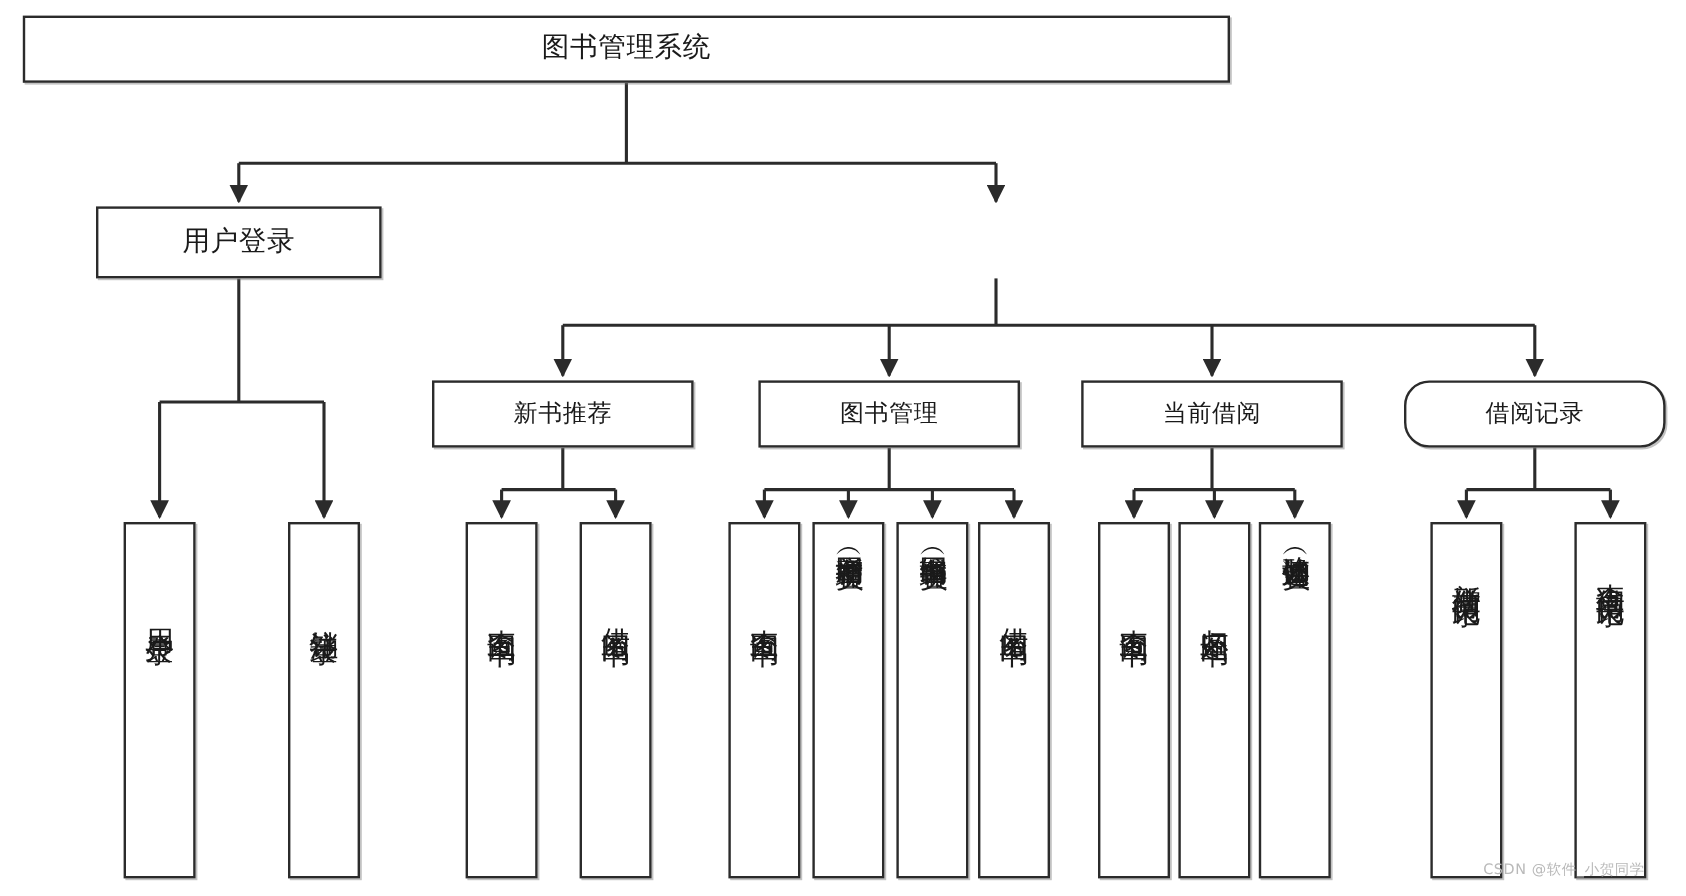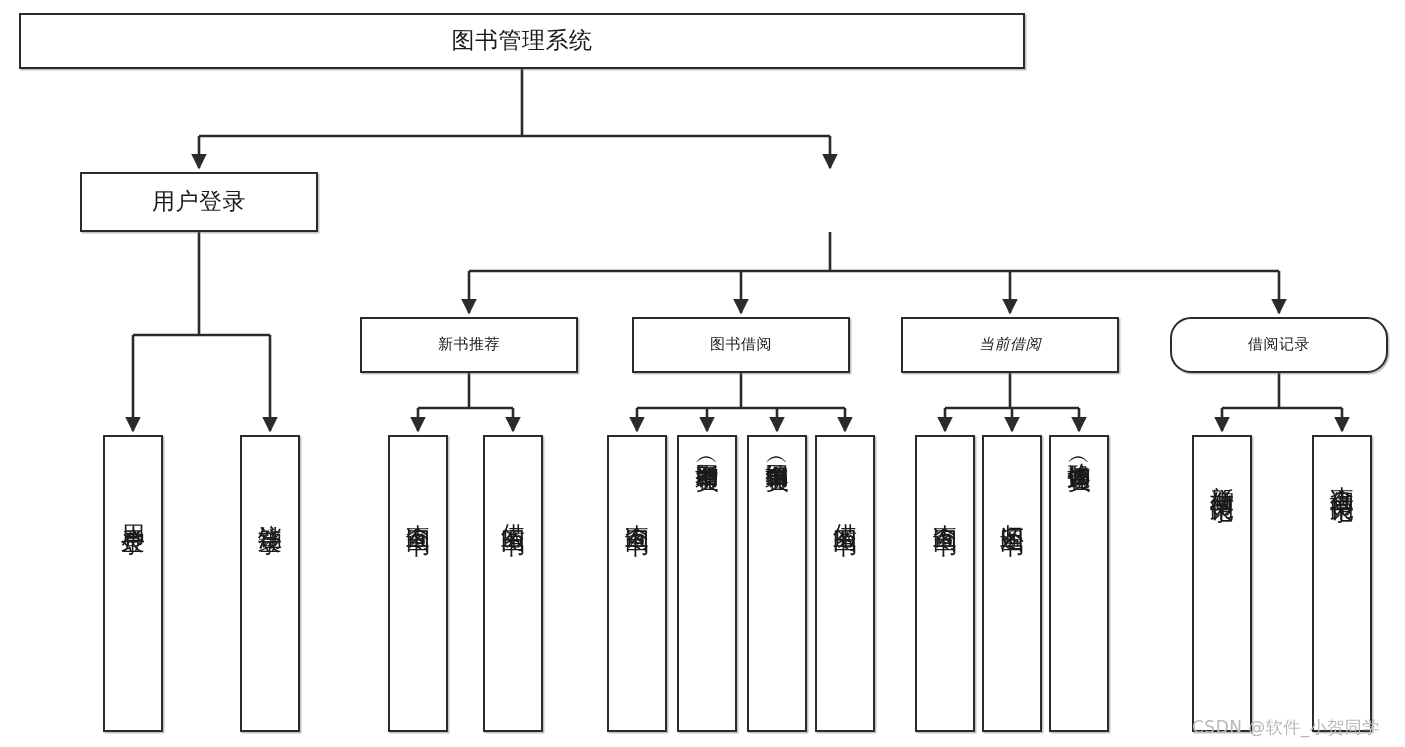--- a/index.html
+++ b/index.html
@@ -43,45 +43,46 @@
     line-height: 1.18;
     letter-spacing: 0.5px;
   }
   
   .node.h .lbl {
     font-size: 23px;
     white-space: nowrap;
   }
   .node.root .lbl { font-size: 23px; }
   .node.lvl2 .lbl { font-size: 23px; }
-  .node.lvl3 .lbl { font-size: 15px; }
+  .node.lvl3 .lbl { font-size: 20px; }
   
   .node.v {
     align-items: flex-start;
     padding-top: 0;
   }
   .node.v .lbl {
     writing-mode: vertical-rl;
     text-orientation: upright;
     font-size: 24px;
     line-height: 1.0;
     letter-spacing: 3px;
     white-space: nowrap;
     margin: 0 auto;
   }
   .node.v.tall .lbl {
     font-size: 23px;
     letter-spacing: 1px;
   }
   .watermark {
     position: absolute;
-    font-size: 17px;
+    font-size: 12px;
     color: #b9b9b9;
     white-space: nowrap;
     letter-spacing: 0.5px;
+    margin-left: 44px;
   }
 </style>
 </head>
 <body>
 
 <div id="canvas">
 
   <svg class="edges" viewBox="0 0 1405 747" xmlns="http://www.w3.org/2000/svg">
     <defs>
       <marker id="arrow" viewBox="0 0 10 10" refX="9" refY="5" markerWidth="6" markerHeight="6" orient="auto-start-reverse">
@@ -137,23 +138,23 @@
   </div>
 
   <div class="node h lvl2" style="left:80px; top:172px; width:238px; height:60px;">
     <span class="lbl">用户登录</span>
   </div>
 
   <div class="node h lvl3" style="left:360px; top:317px; width:218px; height:56px;">
     <span class="lbl">新书推荐</span>
   </div>
   <div class="node h lvl3" style="left:632px; top:317px; width:218px; height:56px;">
-    <span class="lbl">图书借阅</span>
-  </div>
-  <div class="node h lvl3" style="left:901px; top:317px; width:218px; height:56px;font-style:italic;">
+    <span class="lbl">图书管理</span>
+  </div>
+  <div class="node h lvl3" style="left:901px; top:317px; width:218px; height:56px;">
     <span class="lbl">当前借阅</span>
   </div>
   <div class="node h lvl3" style="left:1170px; top:317px; width:218px; height:56px;border-radius:21px;">
     <span class="lbl">借阅记录</span>
   </div>
 
   <div class="node v" style="left:103px; top:435px; width:60px; height:297px; padding-top:68px;">
     <span class="lbl">用户登录</span>
   </div>
   <div class="node v" style="left:240px; top:435px; width:60px; height:297px; padding-top:68px;">

